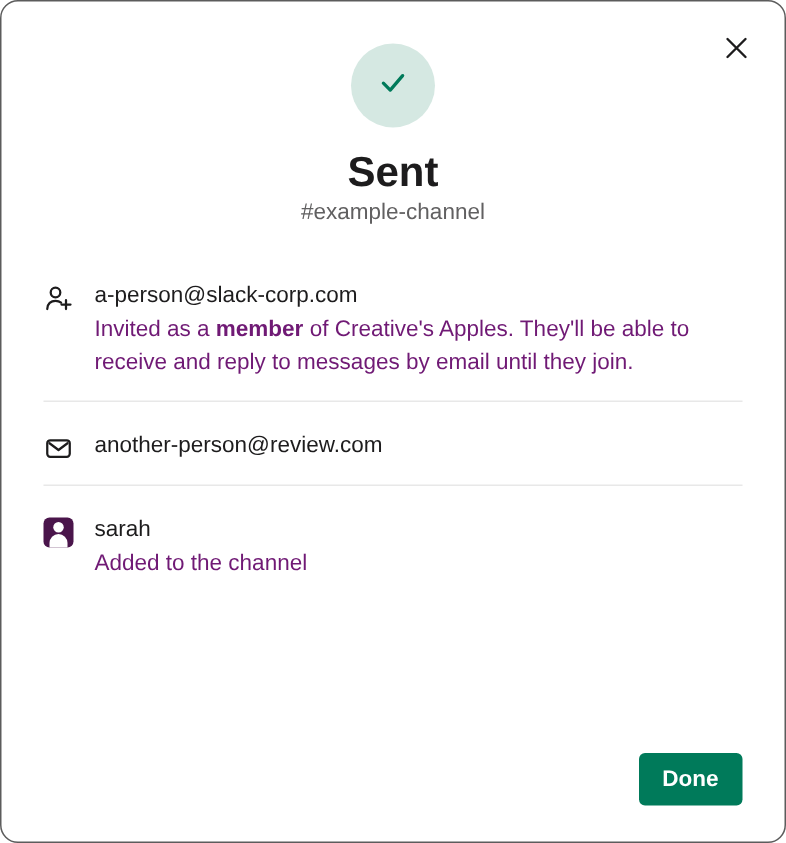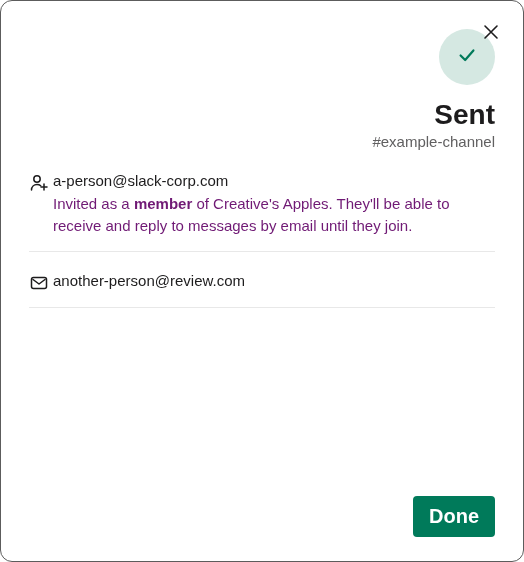--- a/index.html
+++ b/index.html
@@ -35,23 +35,23 @@
       border: none;
       cursor: pointer;
       display: flex;
       align-items: center;
       justify-content: center;
       color: #1d1c1d;
     }
     .header {
       display: flex;
       flex-direction: column;
-      align-items: flex-end;
+      align-items: center;
       margin-top: 4px;
-      margin-bottom: 16px;
+      margin-bottom: 32px;
     }
     .check-circle {
       width: 56px;
       height: 56px;
       border-radius: 50%;
       background: #d5e8e2;
       display: flex;
       align-items: center;
       justify-content: center;
       margin-bottom: 14px;
@@ -74,21 +74,21 @@
       padding-bottom: 14px;
     }
     .divider {
       border: none;
       border-top: 1px solid #e8e8e8;
       margin: 0 0 14px 0;
     }
     .invite-row {
       display: flex;
       align-items: flex-start;
-      gap: 4px;
+      gap: 14px;
     }
     .invite-icon {
       width: 20px;
       height: 20px;
       flex-shrink: 0;
       margin-top: 1px;
       display: flex;
       align-items: center;
       justify-content: center;
     }
@@ -145,21 +145,21 @@
       justify-content: flex-end;
       margin-top: auto;
       padding-top: 12px;
     }
     .done-btn {
       background: #007a5a;
       color: #fff;
       border: none;
       border-radius: 4px;
       padding: 9px 16px;
-      font-size: 20px;
+      font-size: 15px;
       font-weight: 700;
       cursor: pointer;
       font-family: inherit;
     }
   </style>
 </head>
 <body>
 
 <div class="modal">
 
@@ -214,20 +214,29 @@
           </svg>
         </div>
         <div class="invite-content">
           <div class="invite-email">another-person@review.com</div>
         </div>
       </div>
     </div>
 
     <hr class="divider">
 
+    <div class="invite-item">
+      <div class="invite-row">
+        <div class="avatar"></div>
+        <div class="invite-content">
+          <div class="invite-email">sarah</div>
+          <div class="invite-desc">Added to the channel</div>
+        </div>
+      </div>
+    </div>
 
   </div>
 
   <div class="footer">
     <button class="done-btn">Done</button>
   </div>
 
 </div>
 
 </body></html>

